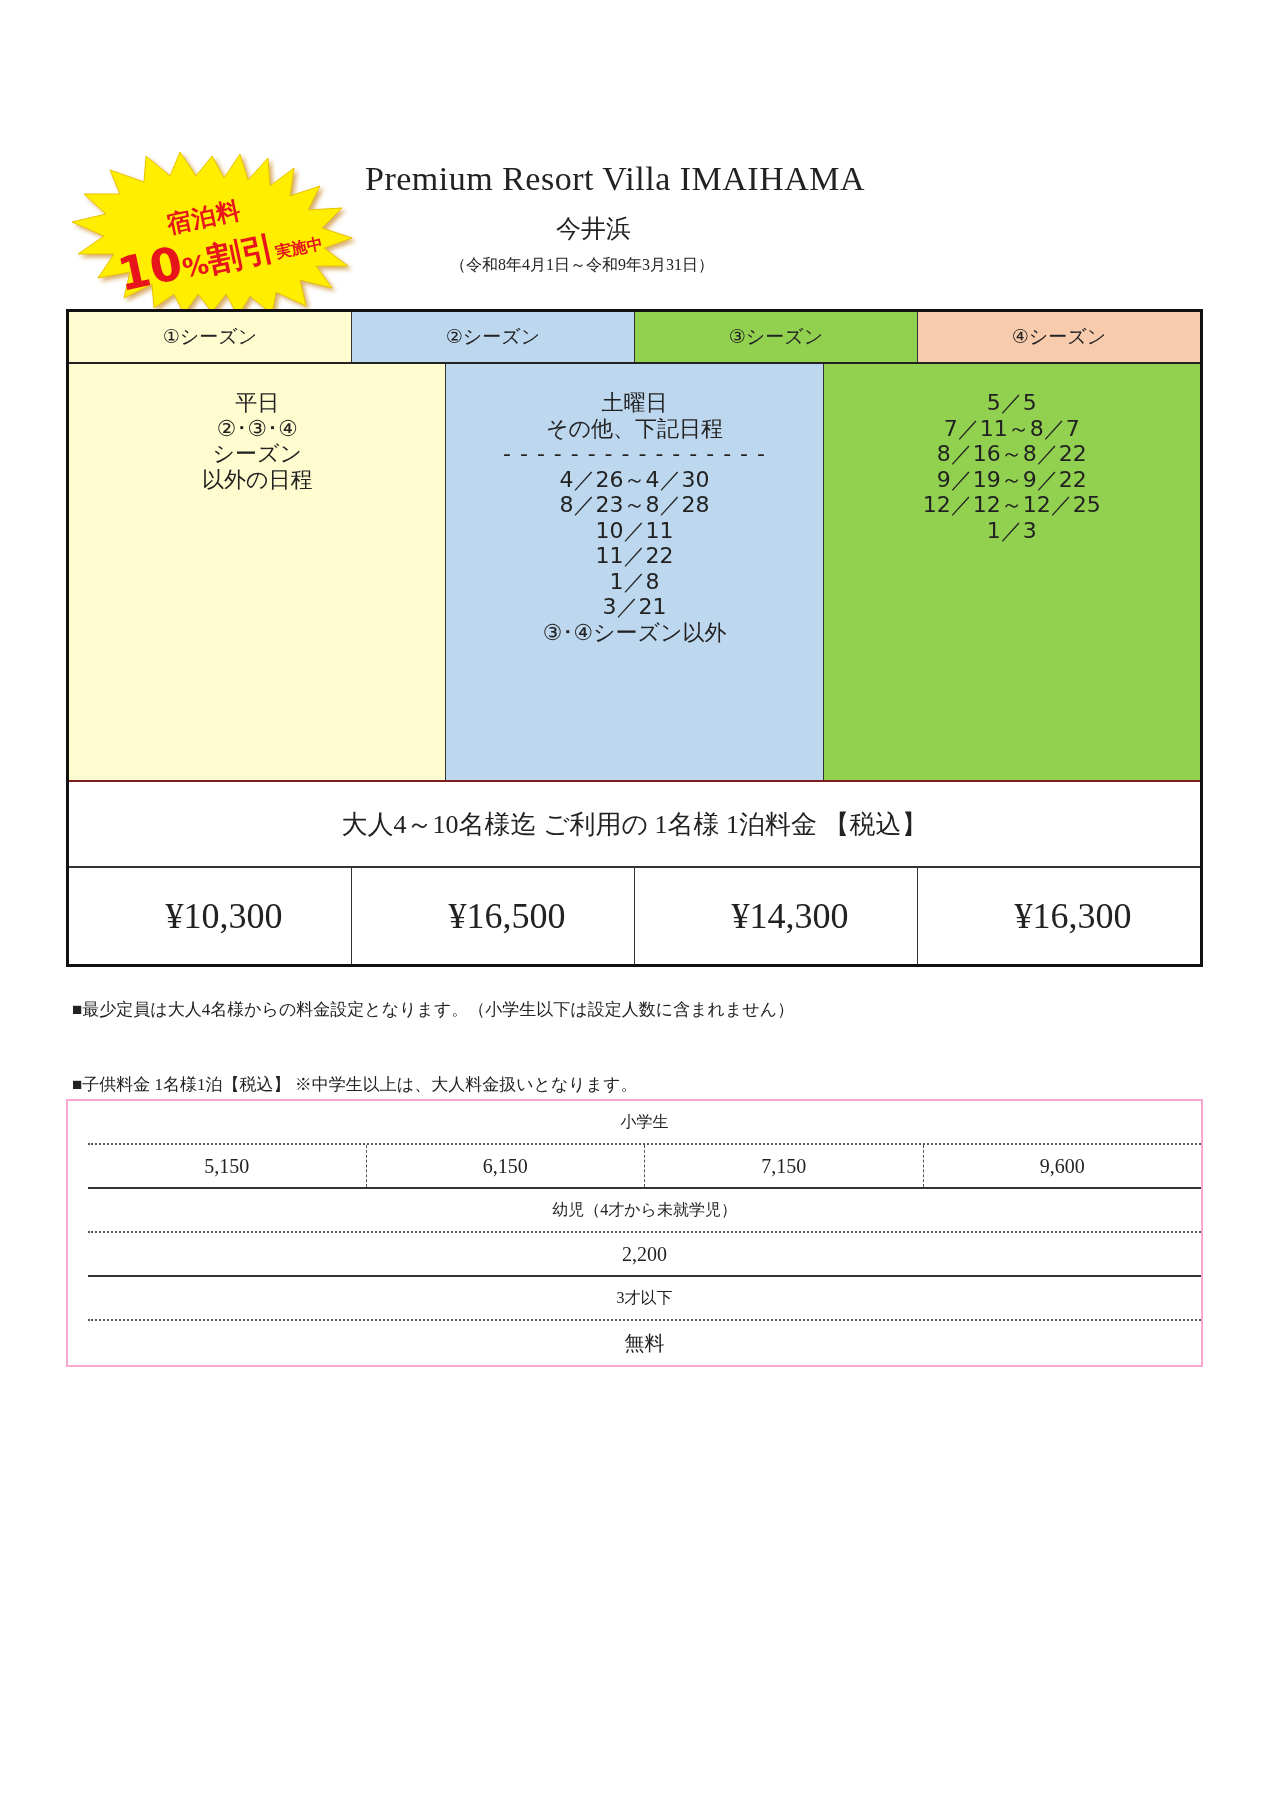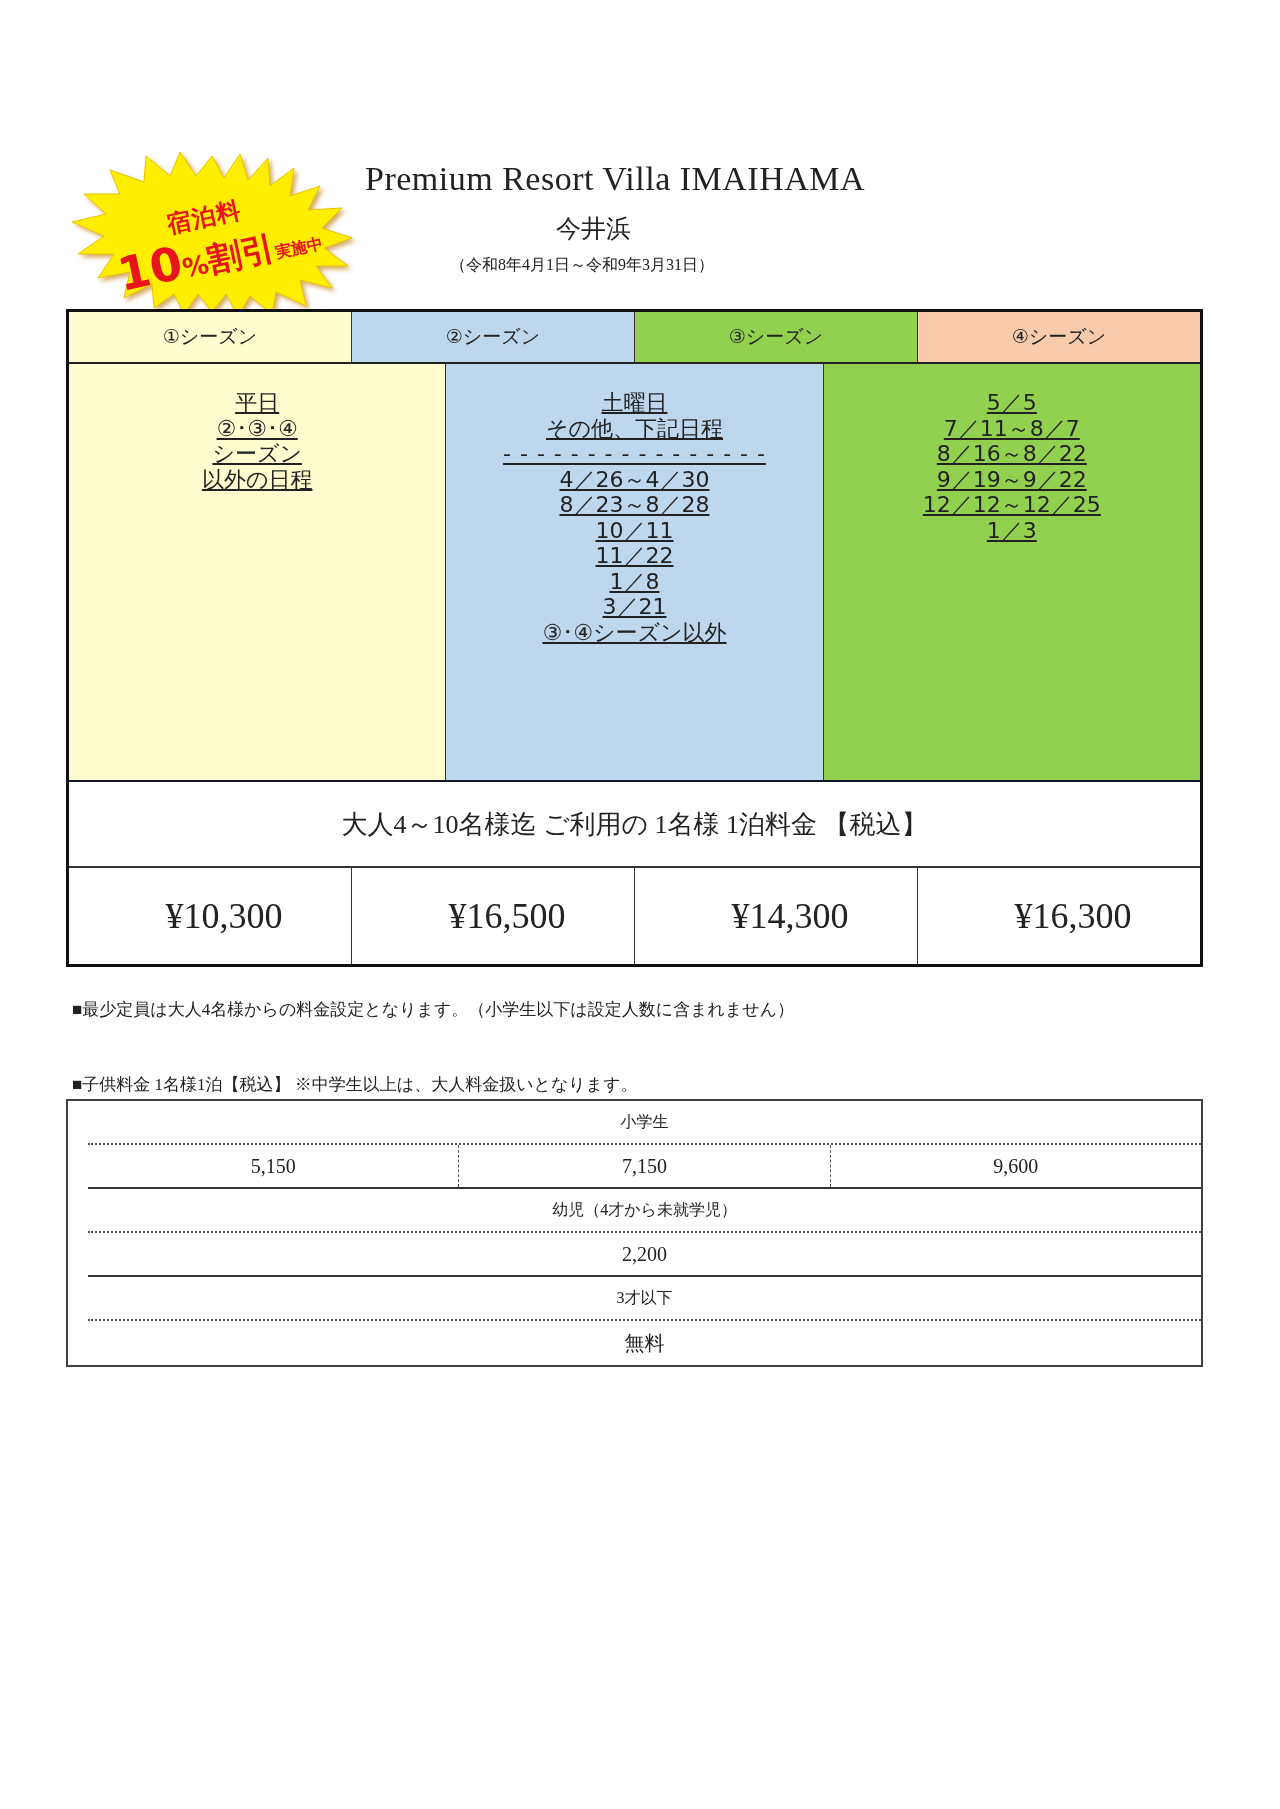--- a/index.html
+++ b/index.html
@@ -18,38 +18,38 @@
 
     .title { position: absolute; left: 365px; top: 160px; font-size: 34px; letter-spacing: 0.5px; }
     .subtitle { position: absolute; left: 0; width: 1280px; text-align: center; top: 212px; font-size: 25px; padding-left: 0; }
     .subtitle span { position: absolute; left: 556px; }
     .period { position: absolute; left: 450px; top: 255px; font-size: 16px; }
 
     .main-table { position: absolute; left: 66px; top: 309px; width: 1137px; border: 3px solid #111; box-sizing: border-box; }
     .season-head { display: flex; height: 50px; border-bottom: 2px solid #222; }
     .season-head .cell { flex: 1; display: flex; align-items: center; justify-content: center; font-size: 19px; border-right: 1.5px solid #333; }
     .season-head .cell:last-child { border-right: none; }
-    .season-body { display: flex; height: 416px; border-bottom: 2px solid #0f172a; text-decoration: underline; }
+    .season-body { display: flex; height: 416px; border-bottom: 2px solid #7f1d1d; }
     .season-body .cell { flex: 1; border-right: 1.5px solid #333; text-align: center; padding-top: 26px; font-size: 22px; line-height: 25.5px; box-sizing: border-box; }
     .season-body .cell:last-child { border-right: none; }
     .c1 { background: #fffdd0; }
     .c2 { background: #bdd7ee; }
     .c3 { background: #92d050; }
     .c4 { background: #f8cbad; }
     .dash { letter-spacing: 1px; }
 
     .rate-title { height: 84px; display: flex; align-items: center; justify-content: center; font-size: 26px; border-bottom: 2px solid #333; }
     .price-row { display: flex; height: 96px; }
     .price-row .cell { flex: 1; display: flex; align-items: center; justify-content: center; font-size: 36px; border-right: 1.5px solid #333; margin-left: 28px; }
     .price-row .cell:last-child { border-right: none; }
 
     .note1 { position: absolute; left: 72px; top: 998px; font-size: 17px; text-align: right; }
     .note2 { position: absolute; left: 72px; top: 1073px; font-size: 17px; }
 
-    .kids-table { position: absolute; left: 66px; top: 1099px; width: 1137px; border: 2px solid #404040; box-sizing: border-box; padding-left: 20px; }
+    .kids-table { position: absolute; left: 66px; top: 1099px; width: 1137px; border: 2px solid #f9a8d4; box-sizing: border-box; padding-left: 20px; }
     .krow { height: 44px; display: flex; align-items: center; justify-content: center; font-size: 16px; box-sizing: border-box; }
     .krow.val { font-size: 20px; }
     .krow.dot-bottom { border-bottom: 2px dotted #555; }
     .krow.solid-bottom { border-bottom: 2px solid #333; }
     .krow.split { justify-content: stretch; }
     .krow.split .kc { flex: 1; display: flex; align-items: center; justify-content: center; height: 100%; border-right: 1px dashed #555; font-size: 20px; }
     .krow.split .kc:last-child { border-right: none; }
   </style>
 </head>
 <body>
@@ -121,20 +121,21 @@
   </div>
 </div>
 
 <div class="note1 serif">■最少定員は大人4名様からの料金設定となります。（小学生以下は設定人数に含まれません）</div>
 <div class="note2 serif">■子供料金  1名様1泊【税込】 ※中学生以上は、大人料金扱いとなります。</div>
 
 <div class="kids-table serif">
   <div class="krow dot-bottom">小学生</div>
   <div class="krow split solid-bottom">
     <div class="kc">5,150</div>
+    <div class="kc">6,150</div>
     <div class="kc">7,150</div>
     <div class="kc">9,600</div>
   </div>
   <div class="krow dot-bottom">幼児（4才から未就学児）</div>
   <div class="krow val solid-bottom">2,200</div>
   <div class="krow dot-bottom">3才以下</div>
   <div class="krow val">無料</div>
 </div>
 
 </body></html>

